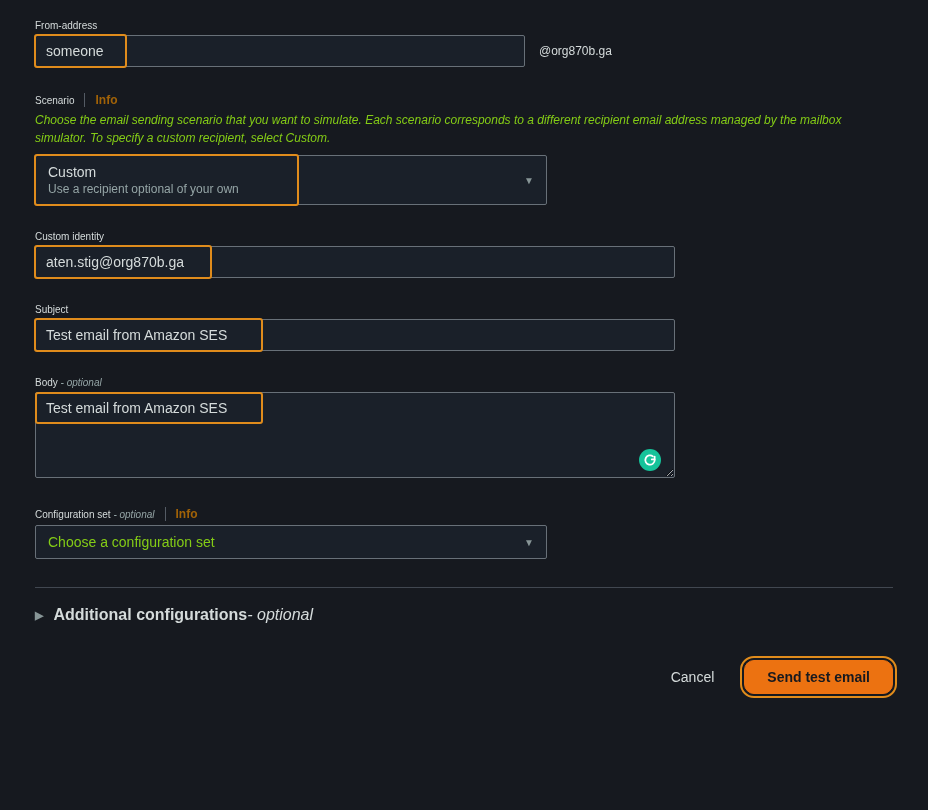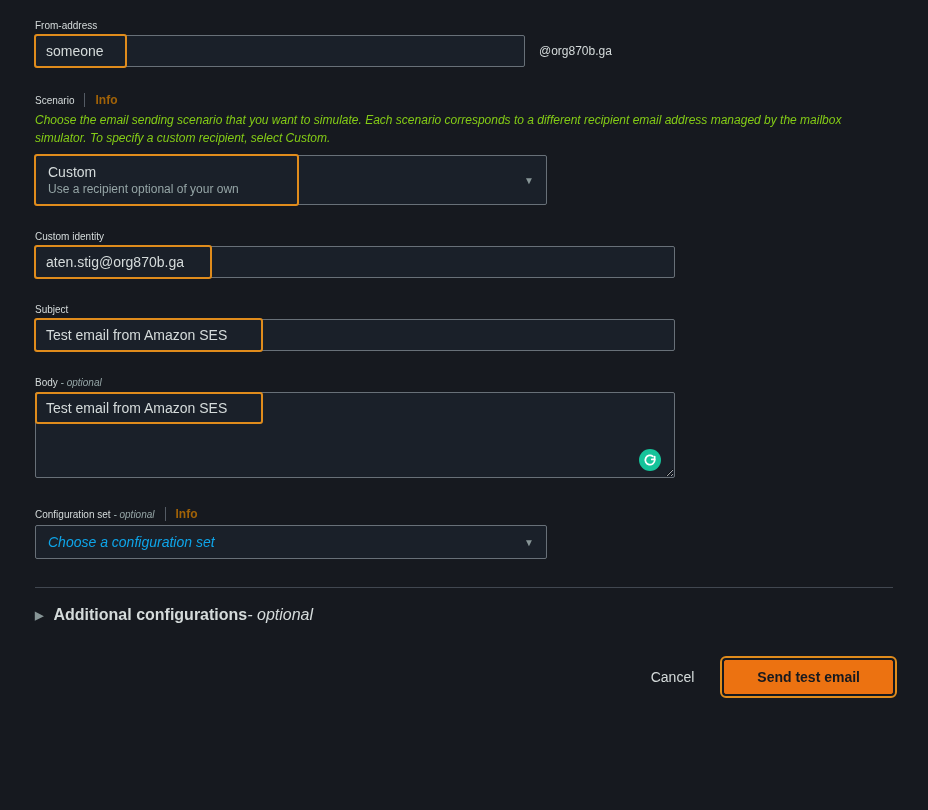--- a/index.html
+++ b/index.html
@@ -85,22 +85,21 @@
   .select-primary {
     font-size: 14px;
     color: #d5dbdb;
   }
   .select-secondary {
     font-size: 12px;
     color: #95a5a6;
     margin-top: 2px;
   }
   .select-placeholder {
-    font-style: italic;
-    color: #0ea5e9;
+    color: #84cc16;
   }
   .caret {
     color: #879596;
     font-size: 10px;
   }
   .scenario-wrap {
     position: relative;
     width: 640px;
   }
   .scenario-hl {
@@ -234,22 +233,22 @@
     font-weight: 400;
     padding: 8px 12px;
     cursor: pointer;
   }
   .btn-primary {
     background: #ec7211;
     border: 1px solid #ec7211;
     color: #16191f;
     font-size: 14px;
     font-weight: 700;
-    padding: 8px 32px;
-    border-radius: 2px;
+    padding: 8px 22px;
+    border-radius: 10px;
     cursor: pointer;
     outline: 2px solid #e08c1c;
     outline-offset: 2px;
   }
 </style>
 </head>
 <body>
 
 <div class="field-group">
   <div class="label-row">

